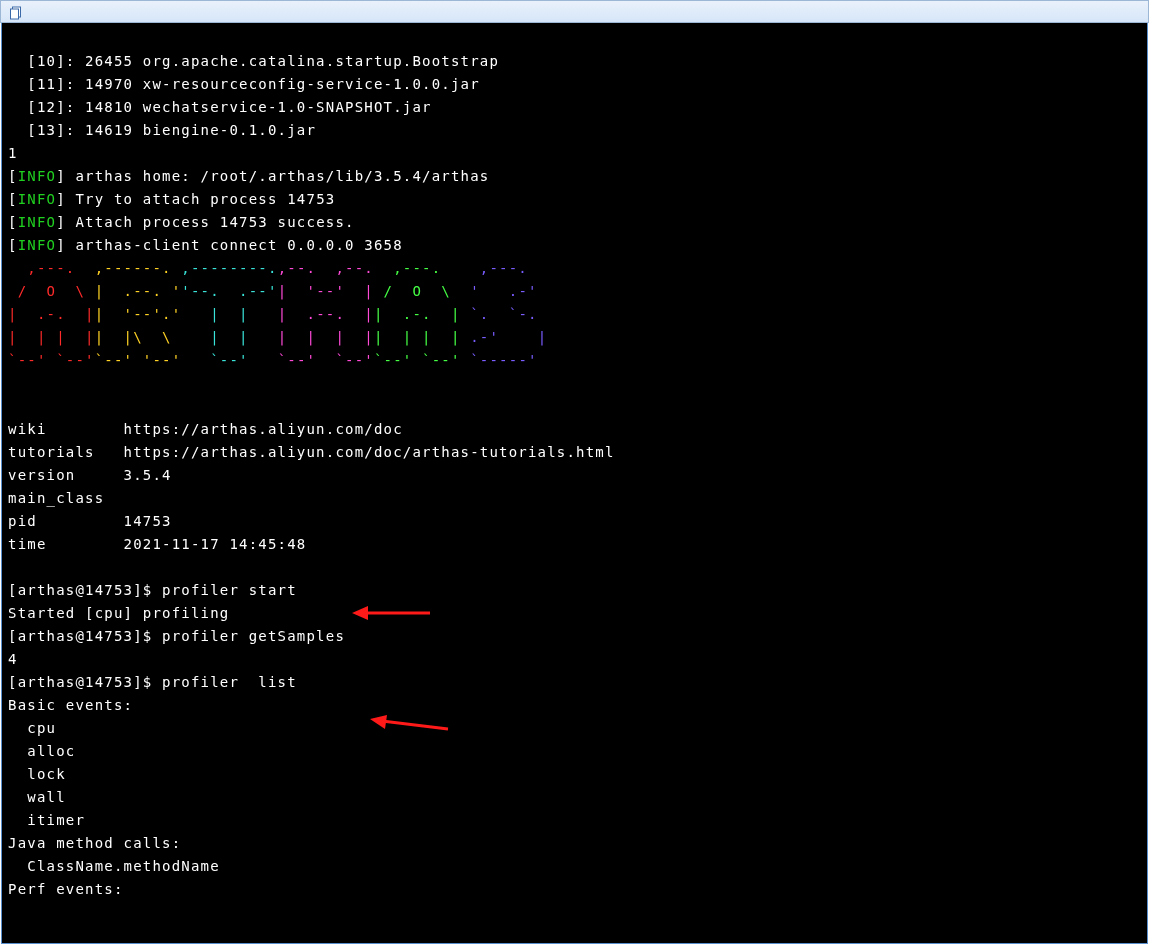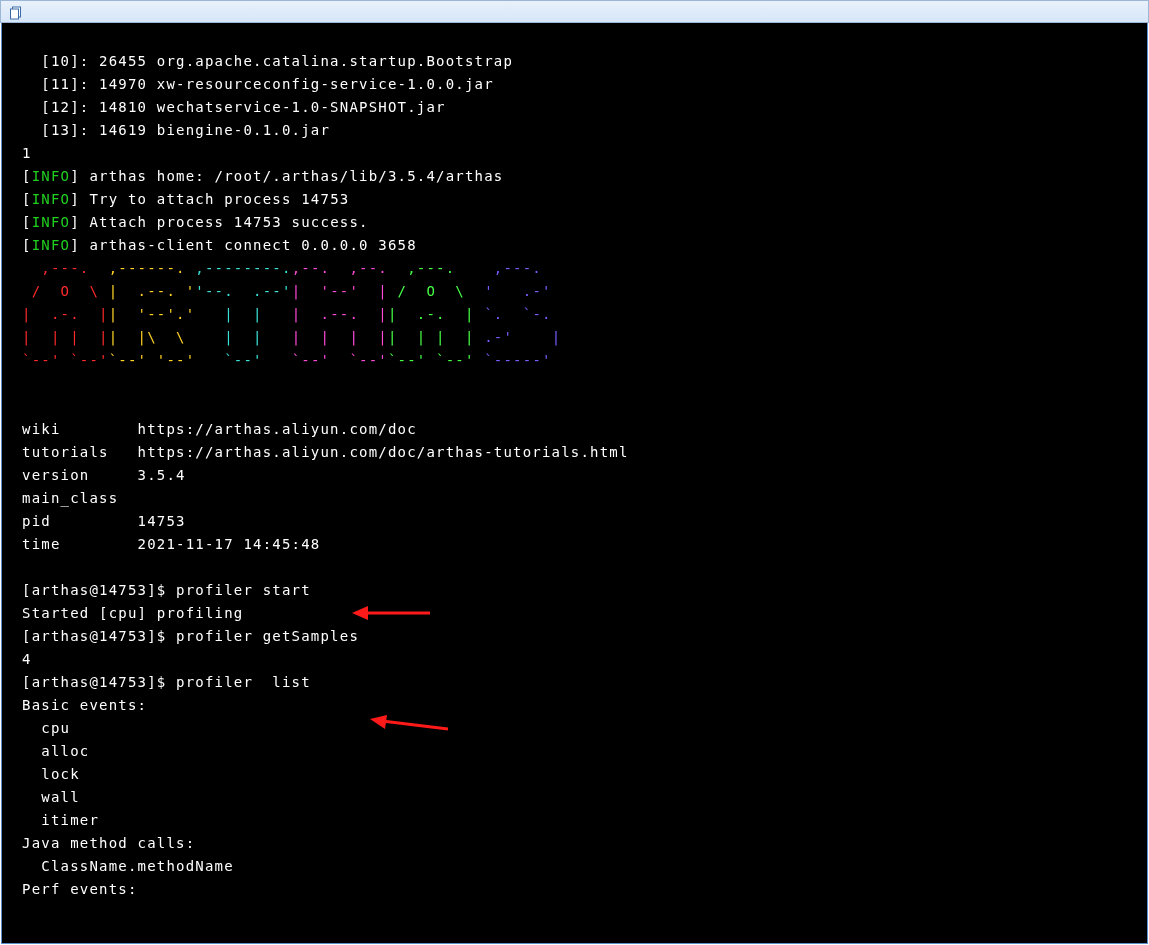--- a/index.html
+++ b/index.html
@@ -17,21 +17,21 @@
   .tb-icon { width: 14px; height: 14px; display: inline-block; }
   .terminal {
     position: relative;
     width: 1147px;
     height: 921px;
     margin-left: 1px;
     background: #000;
     color: #fff;
     font-size: 14px;
     line-height: 23px;
-    padding: 4px 4px 4px 20px;
+    padding: 4px 4px 4px 6px;
     letter-spacing: 1.2px;
     white-space: pre;
     border: 1px solid #5a8fce;
     border-top: none;
   }
   .green { color: #20d020; }
   .red-arrow {
     position: absolute;
     width: 80px; height: 20px;
     pointer-events: none;

